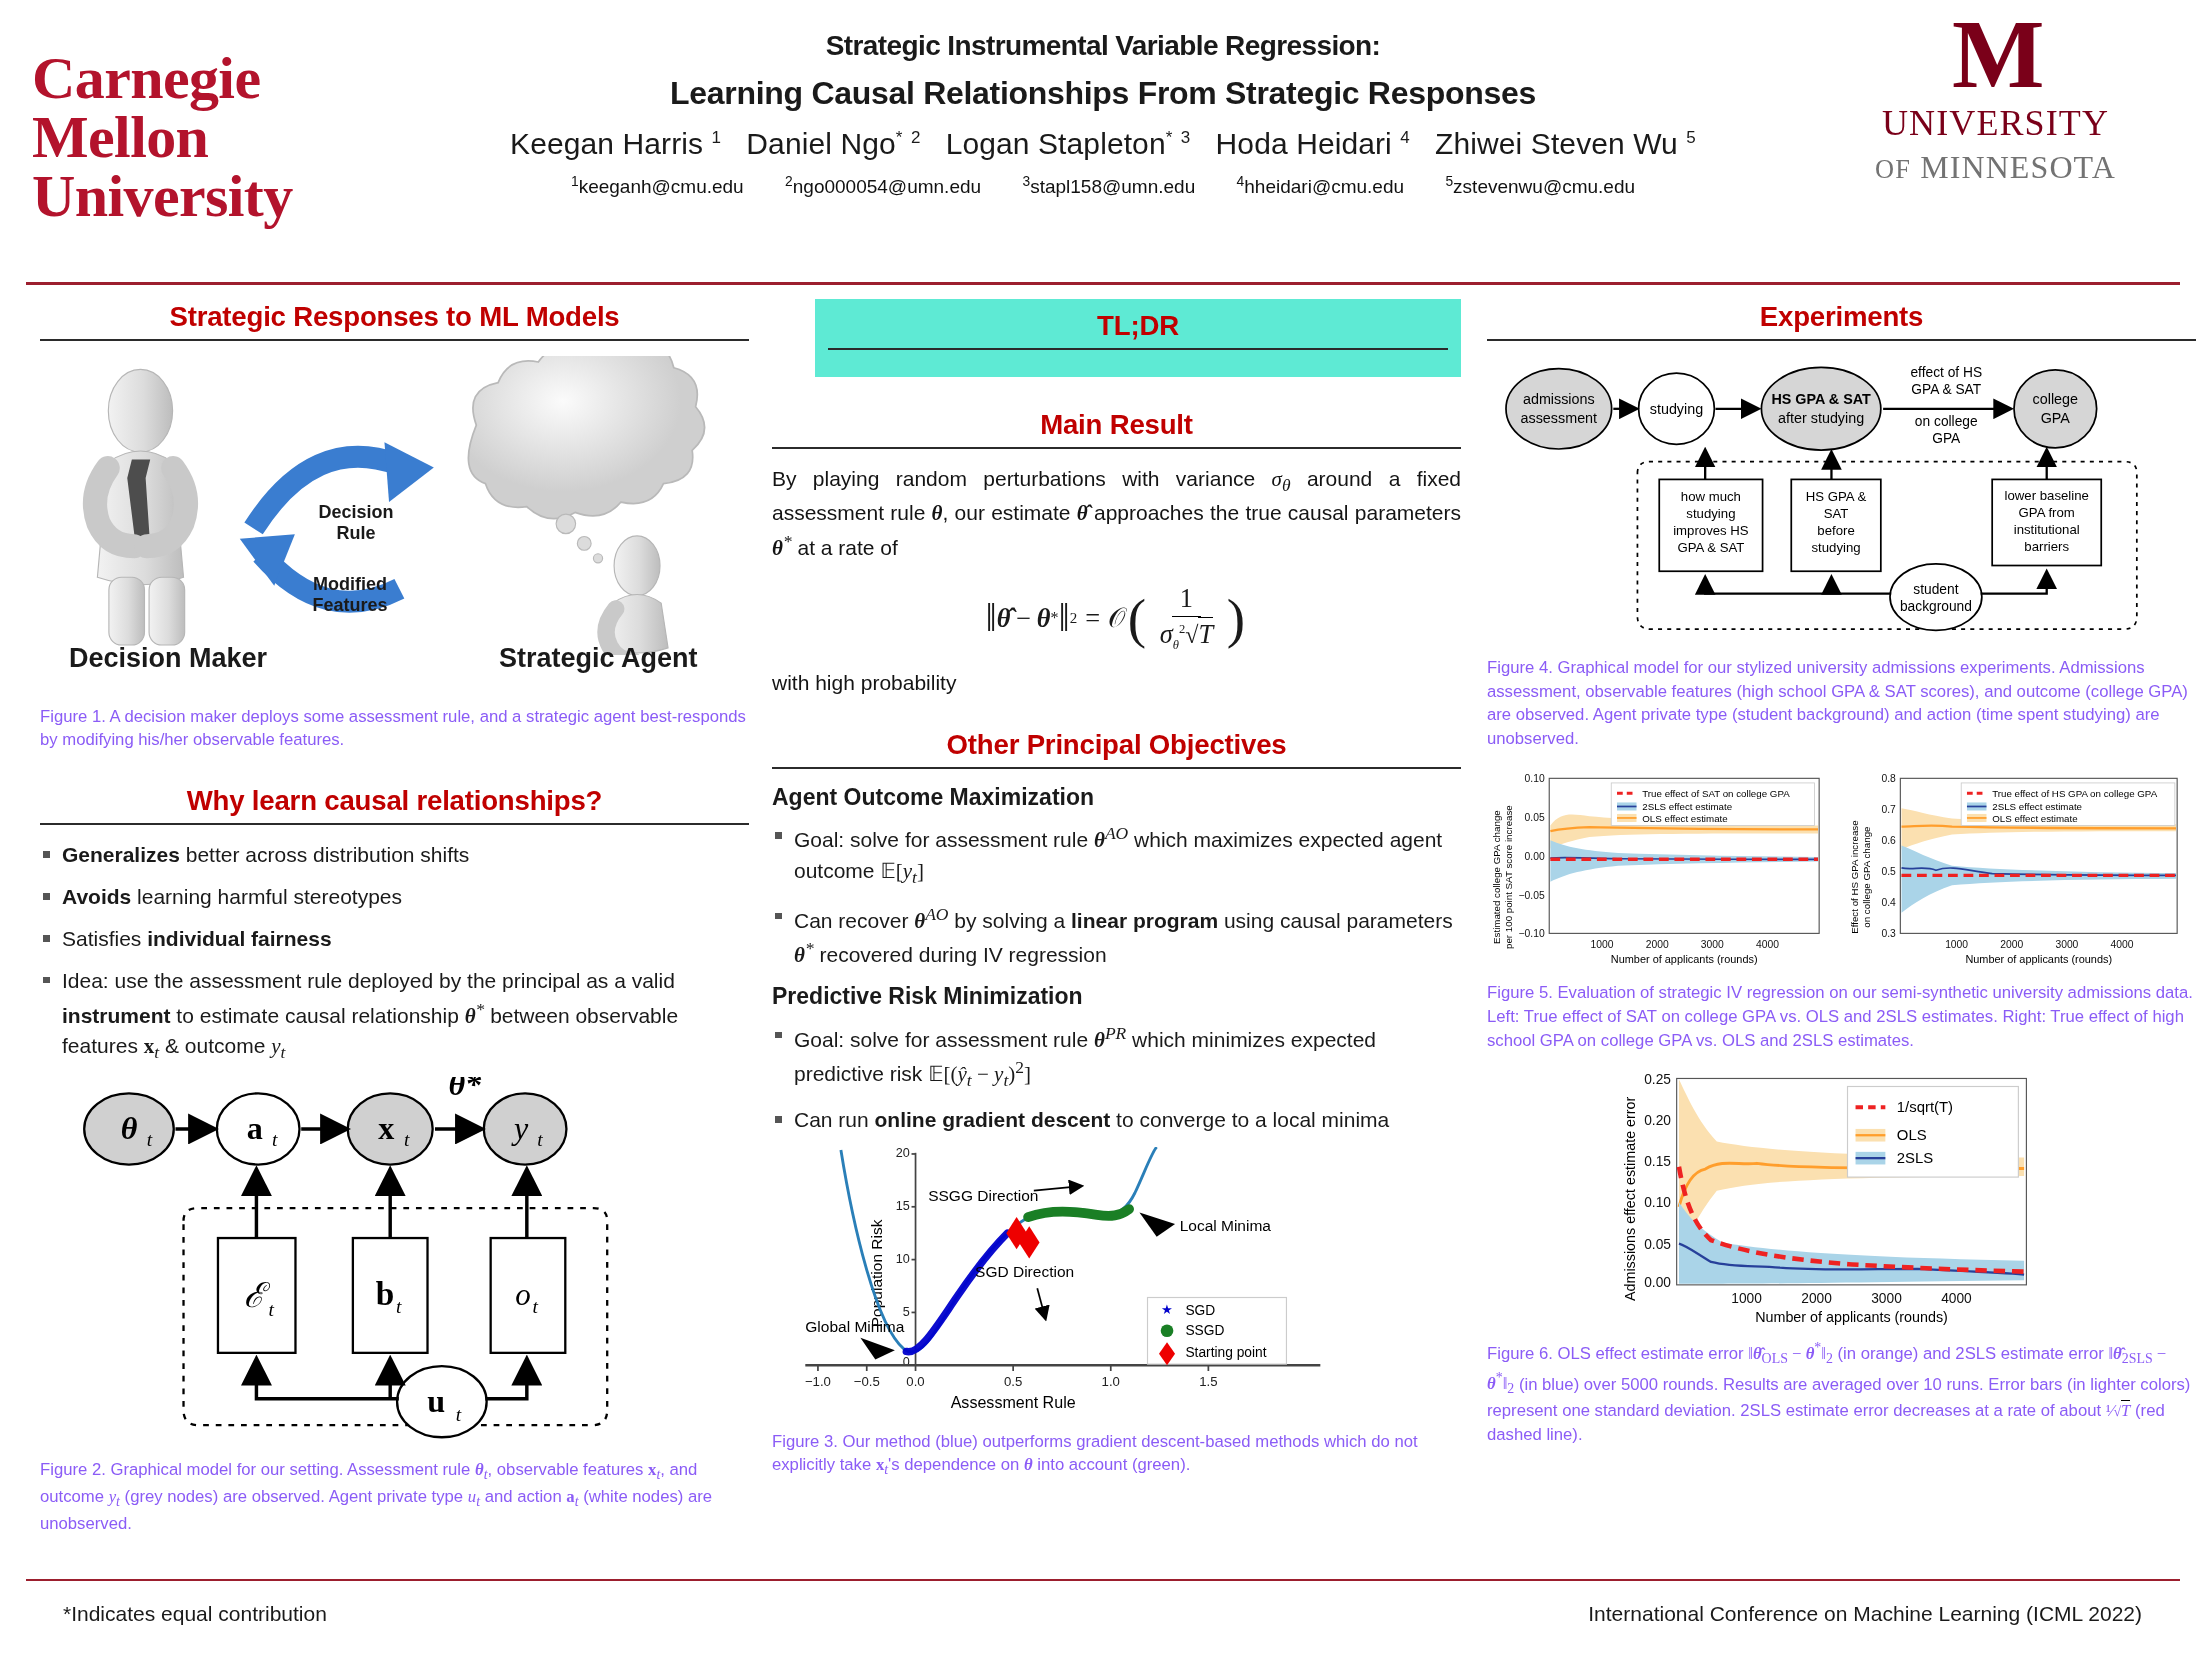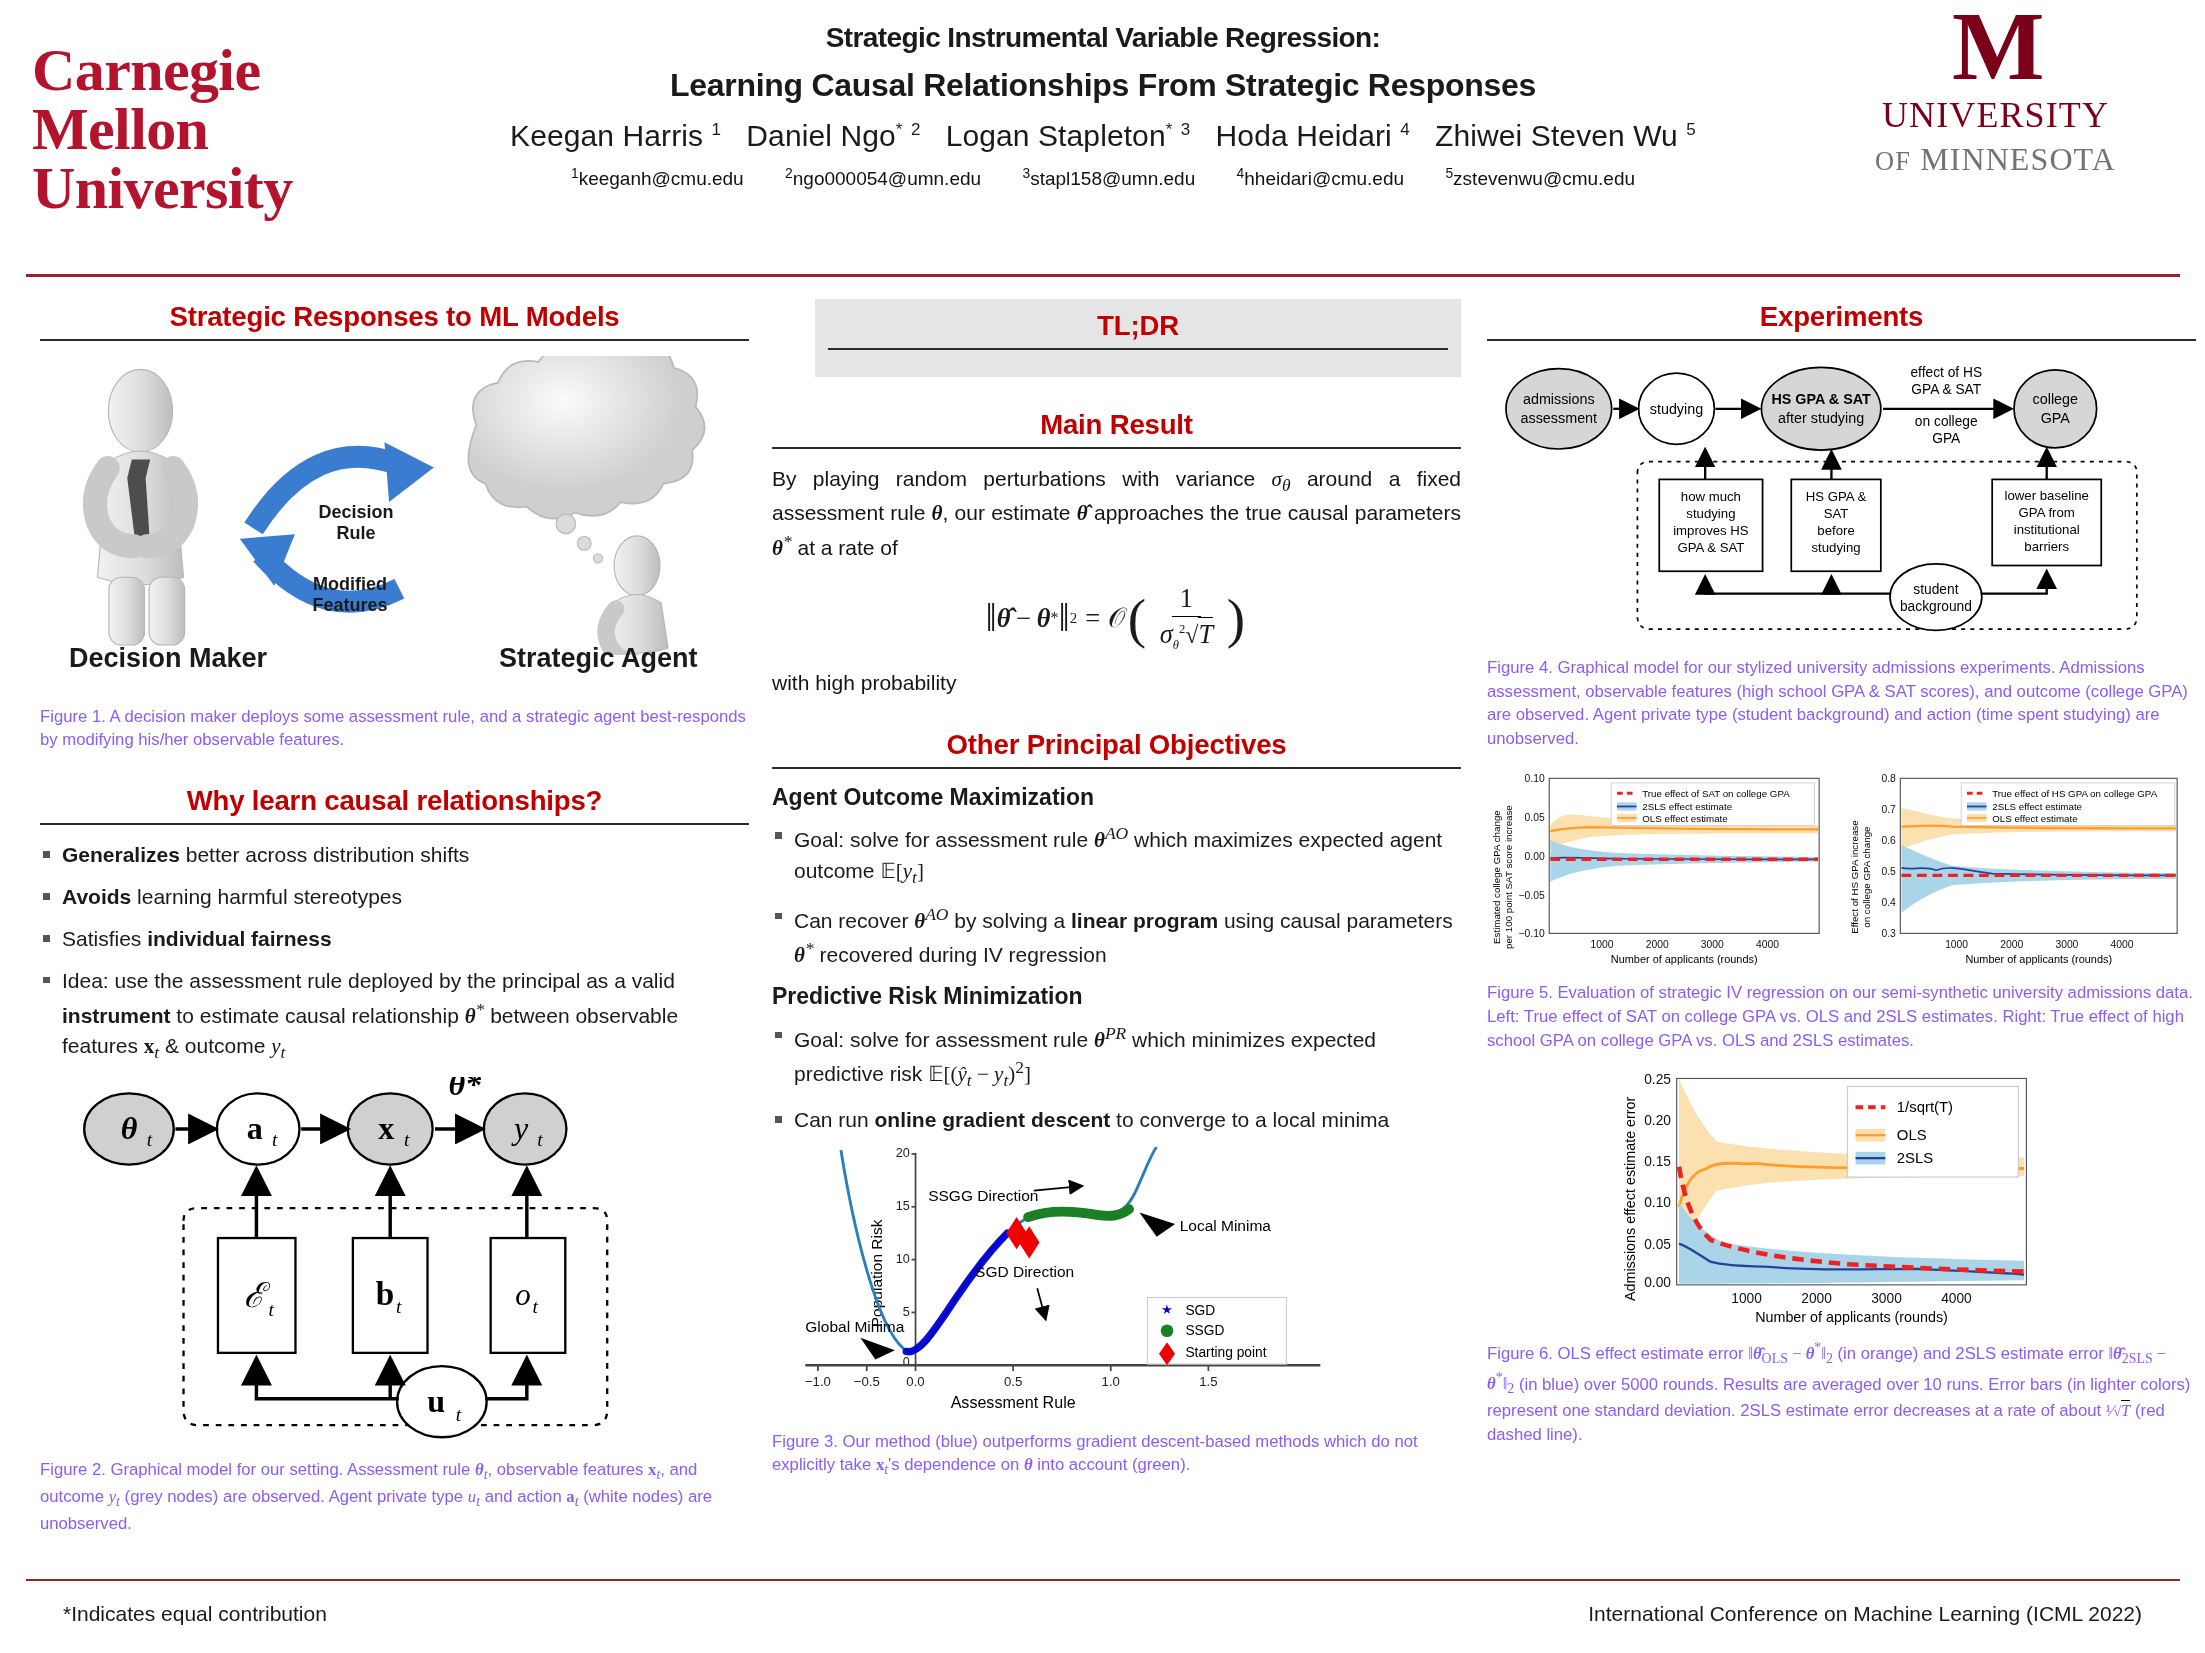--- a/index.html
+++ b/index.html
@@ -7,21 +7,21 @@
     width:2205px;height:1654px;
     background:#ffffff;
     font-family:"Liberation Sans", sans-serif;
     color:#1a1a1a;
     overflow:hidden;
     position:relative;
   }
   .poster{position:relative;width:2205px;height:1654px;}
 
   
-  .header{position:absolute;left:0;top:0;width:2205px;height:225px;}
+  .header{position:absolute;left:0;top:8px;width:2205px;height:225px;}
   .cmu-logo{
     position:absolute;left:32px;top:5.7px;width:356px;height:247px;
     display:flex;flex-direction:column;justify-content:center;
     color:#b3132c;font-family:"Liberation Serif", serif;
     font-weight:700;line-height:0.98;letter-spacing:-0.6px;
   }
   .cmu-logo span{font-size:60px;display:block;}
   .umn-logo{
     position:absolute;right:11.5px;top:5.7px;width:396px;height:253px;
     display:flex;flex-direction:column;align-items:center;justify-content:flex-start;
@@ -49,21 +49,21 @@
   .col{position:absolute;top:299px;}
   .col-left{left:40px;width:709px;}
   .col-mid{left:772px;width:689px;}
   .col-right{left:1487px;width:709px;}
 
   .sec-head{
     color:#c00000;font-size:27.6px;font-weight:700;text-align:center;
     margin:0;padding:2.3px 0 5.7px 0;letter-spacing:-0.2px;
   }
   .sec-rule{height:2.3px;background:#2b2b2b;margin:0 0 15px 0;}
-  .tldr-box{background:#e5e5e5;padding:9.2px 12.6px 15px 12.6px;margin-left:43px;}
+  .tldr-box{background:#5eead4;padding:9.2px 12.6px 15px 12.6px;margin-left:43px;}
   .tldr-box .sec-rule{margin-bottom:11.5px;}
   .body-txt{font-size:21px;line-height:1.42;text-align:justify;color:#141414;}
   b,strong{font-weight:700;}
 
   ul.bul{list-style:none;margin:0;padding:0;}
   ul.bul li{
     font-size:21px;line-height:1.45;margin:0 0 11.5px 0;
     padding-left:22px;position:relative;
   }
   ul.bul li::before{

